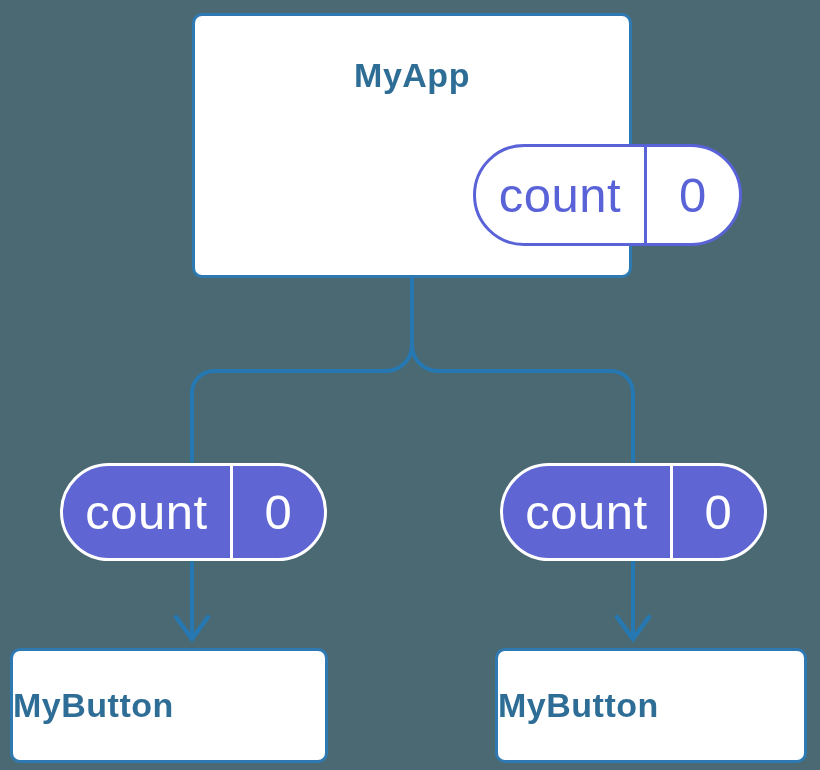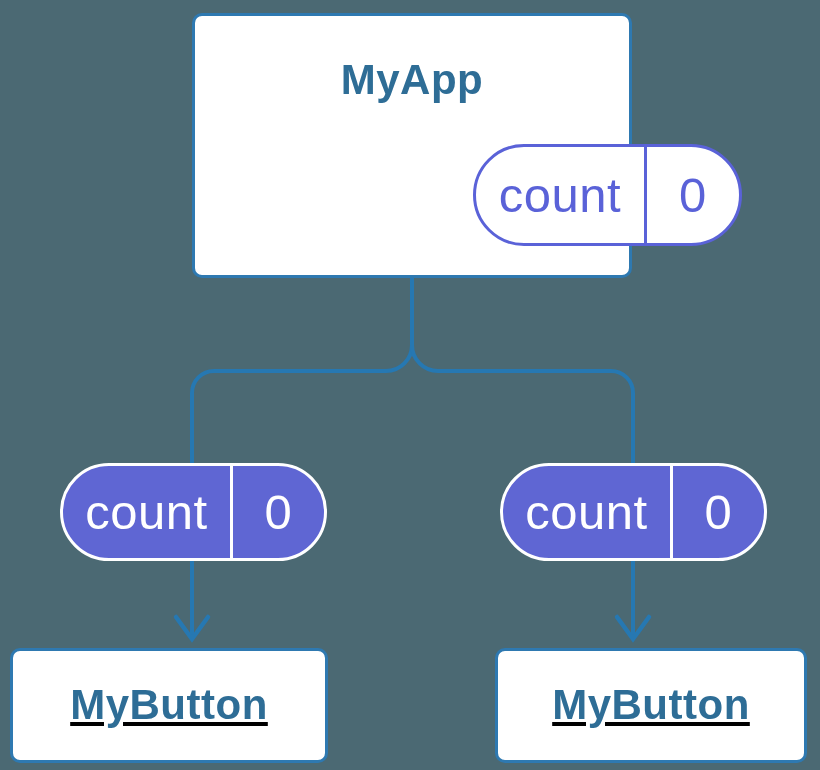--- a/index.html
+++ b/index.html
@@ -39,29 +39,28 @@
   .node {
     position: absolute;
     background: var(--box-fill);
     border: 3px solid var(--box-border);
     border-radius: 10px;
   }
   .node-root { left: 192px; top: 13px; width: 440px; height: 265px; }
   .node-leaf {
     display: flex;
     align-items: center;
-    justify-content: center;
-    text-decoration: underline;
+    justify-content: flex-start;
   }
   .node-leaf-left  { left: 10px;  top: 648px; width: 318px; height: 115px; }
   .node-leaf-right { left: 495px; top: 648px; width: 312px; height: 115px; }
 
   .node-title {
     color: var(--node-text);
-    font-size: 42px;
+    font-size: 34px;
     font-weight: 600;
     letter-spacing: 0.5px;
     line-height: 1.15;
   }
   .node-root .node-title {
     position: absolute;
     left: 0; right: 0;
     top: 40px;
     text-align: center;
   }

